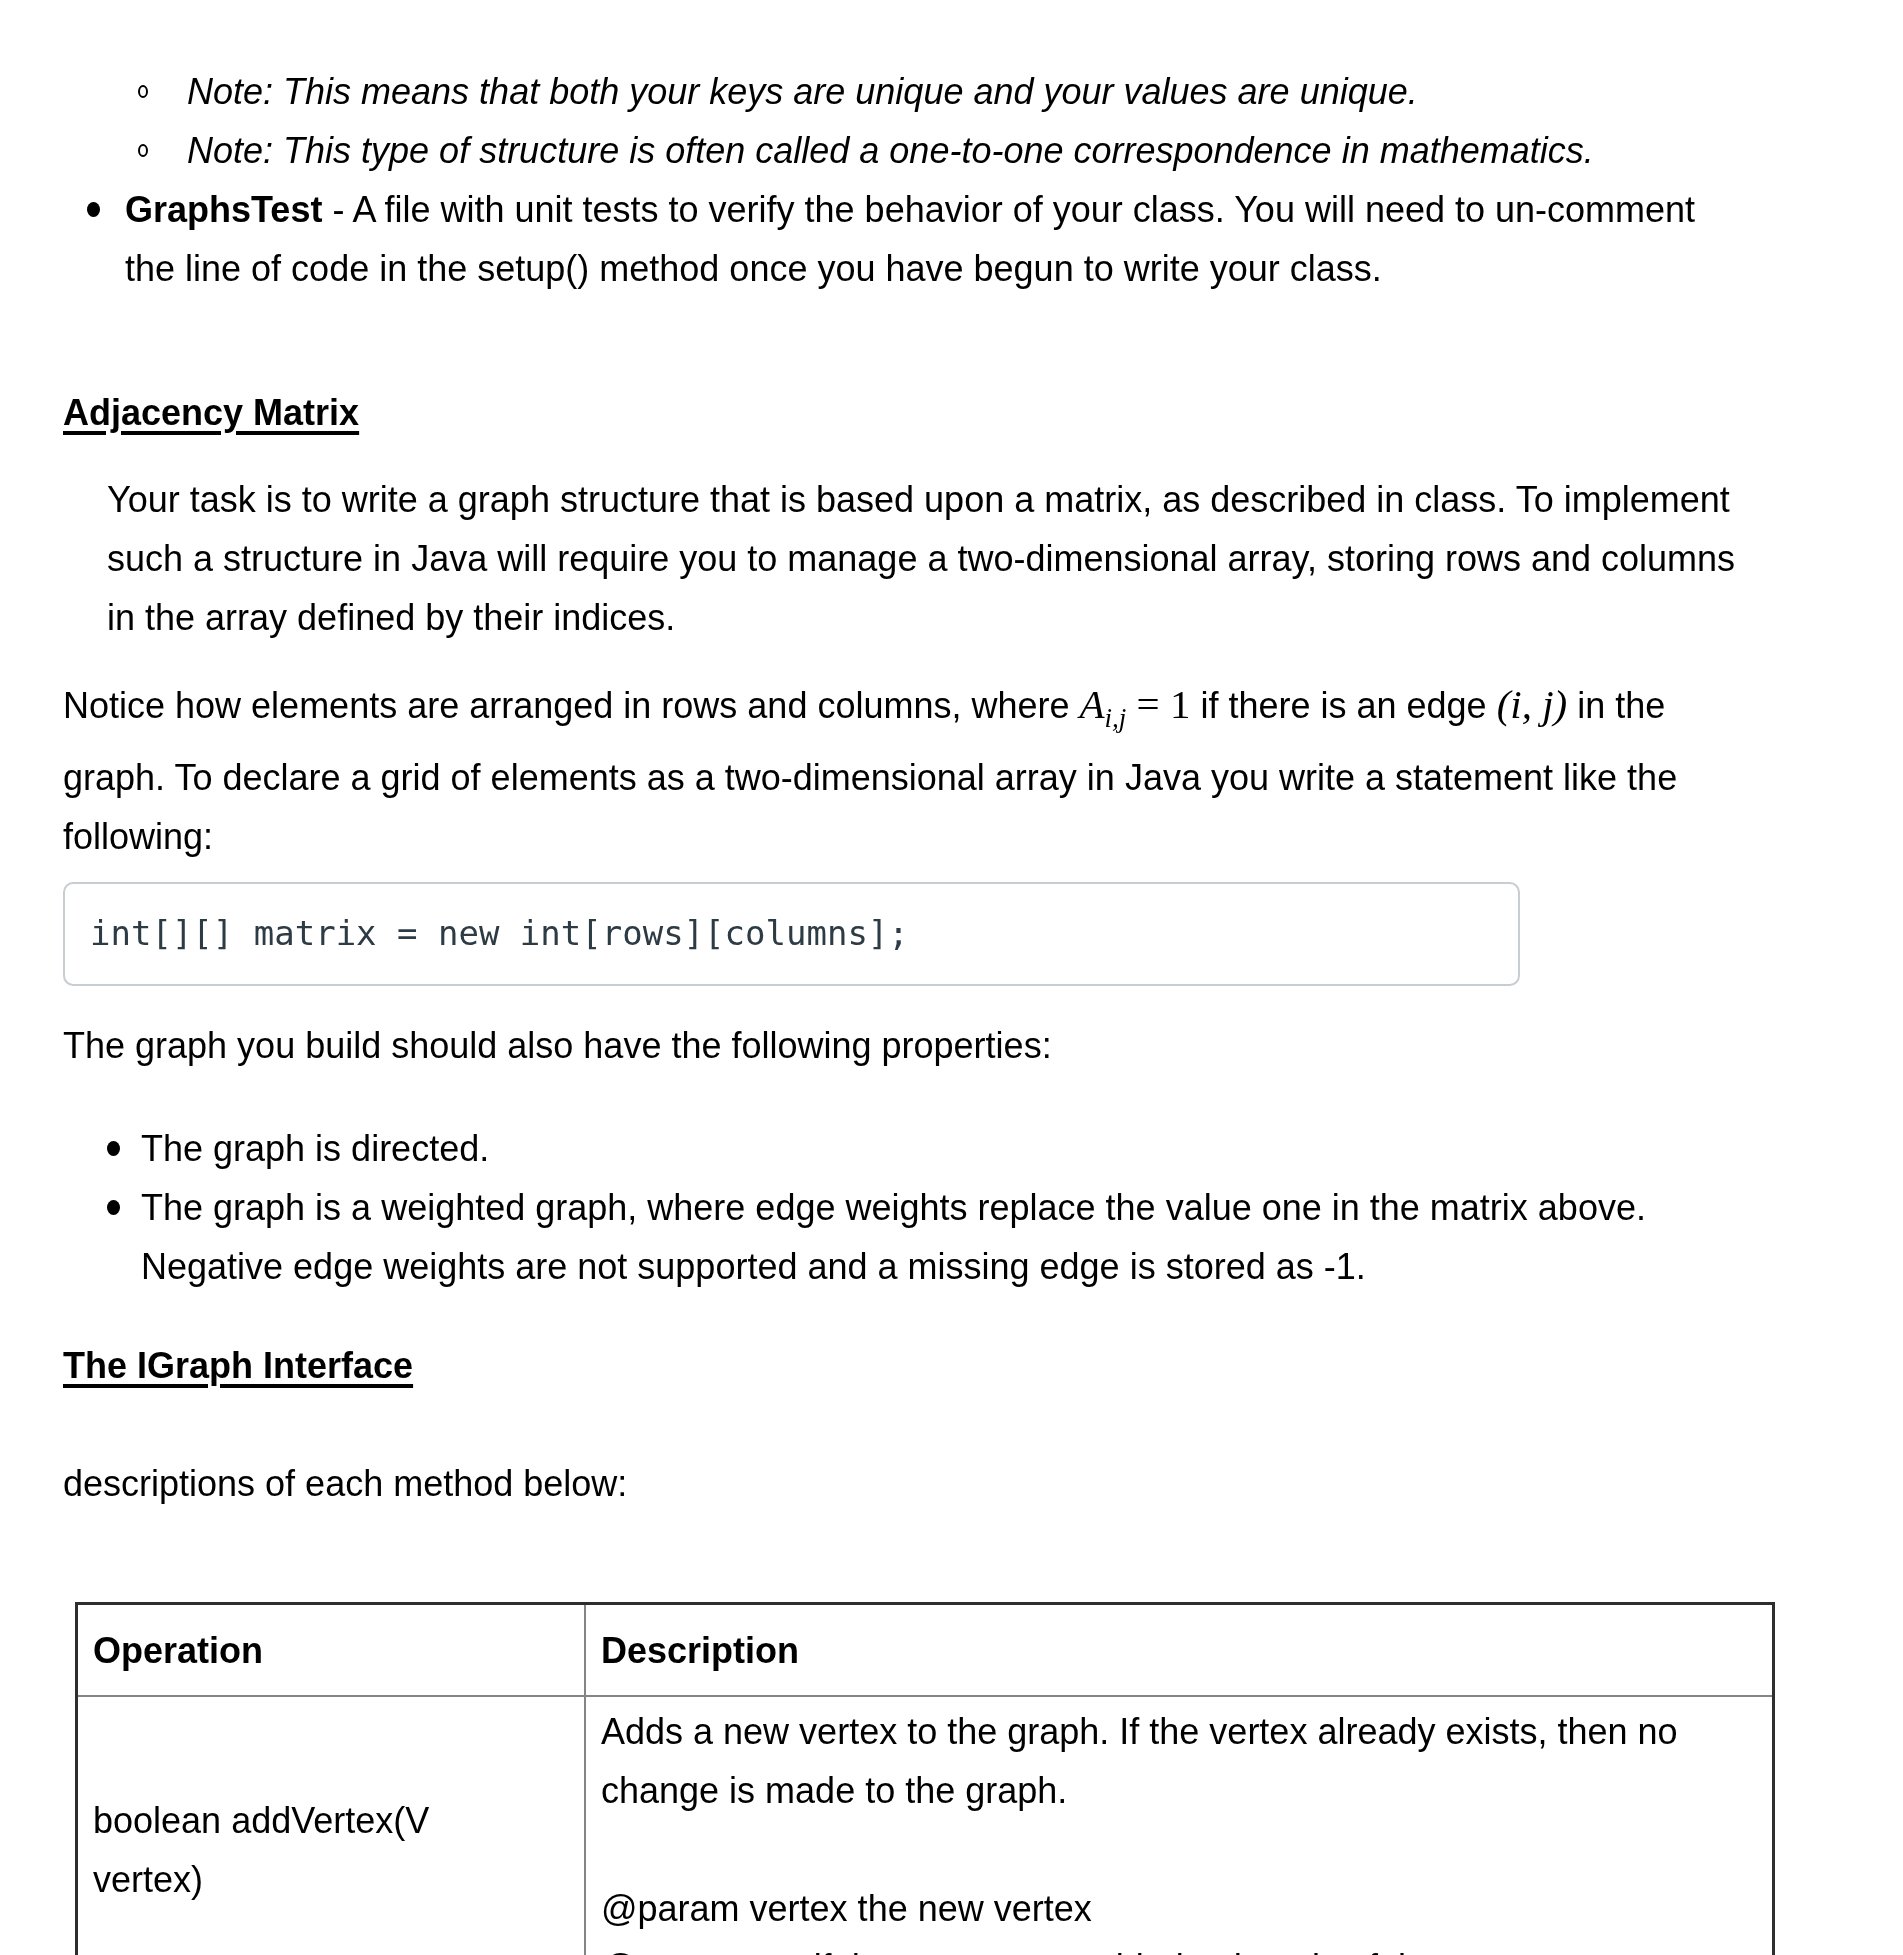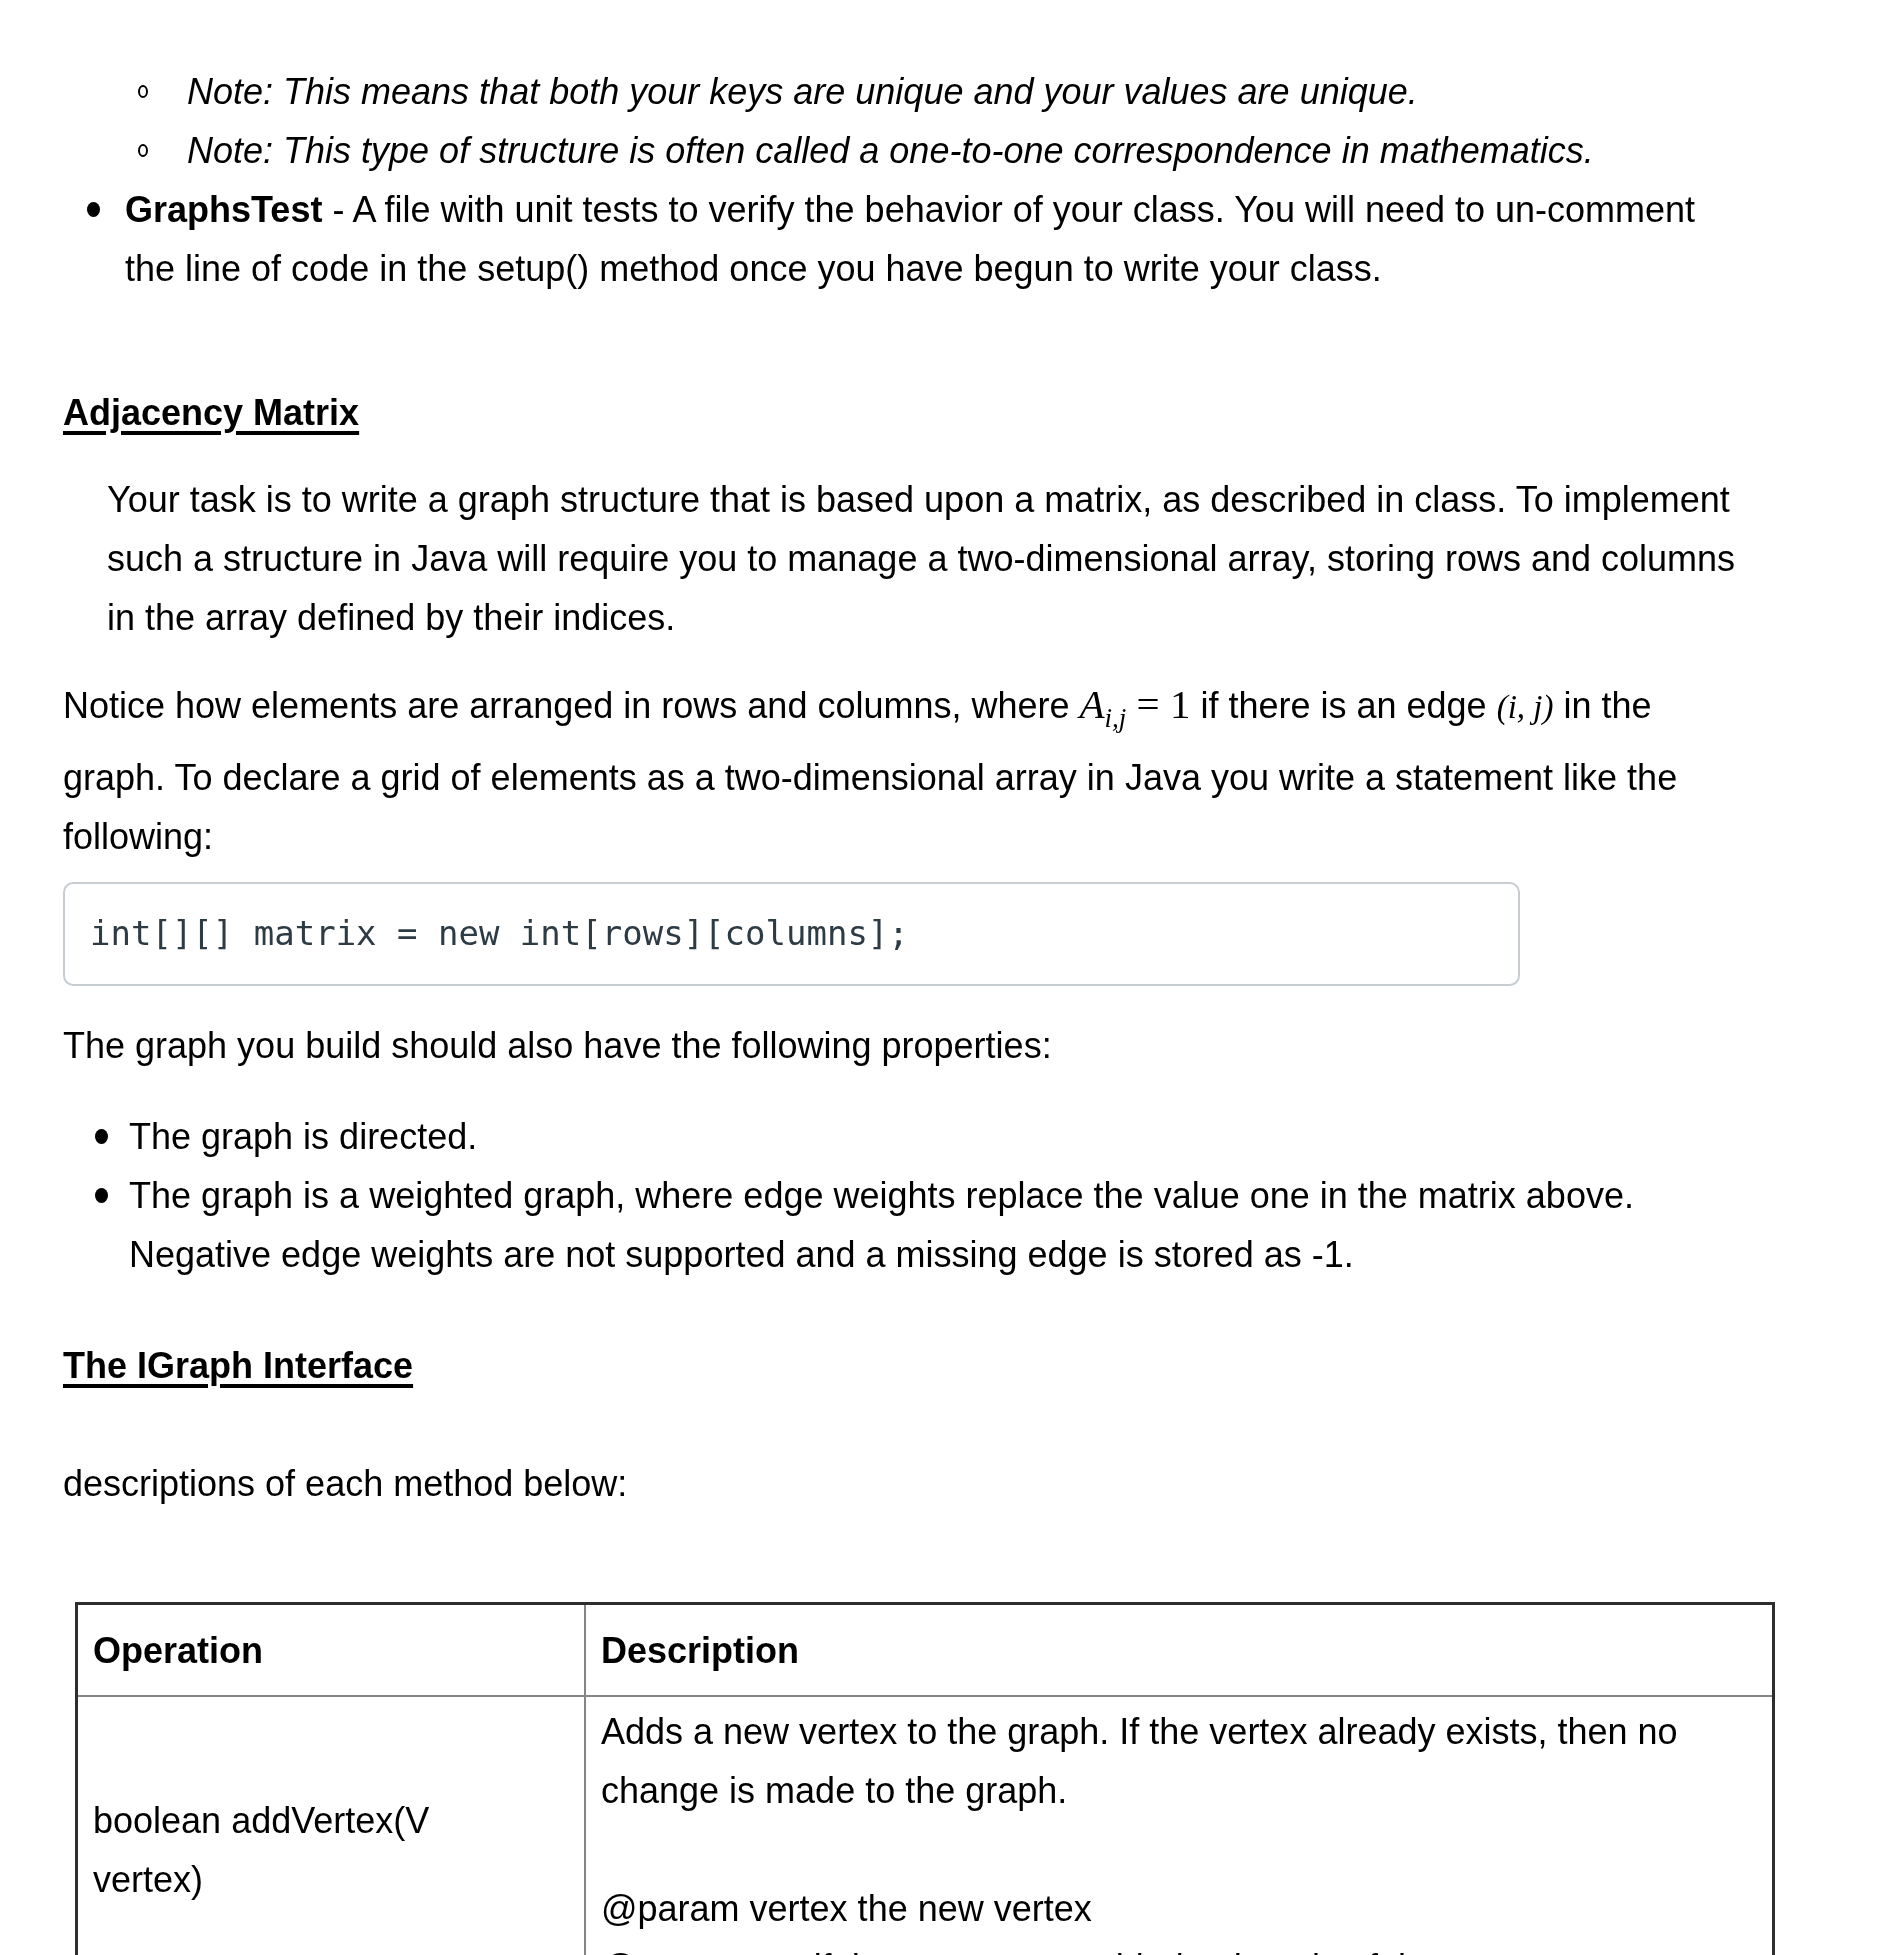--- a/index.html
+++ b/index.html
@@ -10,25 +10,25 @@
   .sub-item .circ { position:absolute; left:138px; top:23px; width:10.2px; height:13.3px; border:2.3px solid #000; border-radius:50%; box-sizing:border-box; }
   .bullet-item { position:relative; padding-left:125px; }
   .bullet-item .dot { position:absolute; left:87px; top:21.5px; width:13.3px; height:15.6px; border-radius:50%; background:#000; }
   .bold { font-weight:bold; }
   .heading { position:absolute; left:63px; font-weight:bold; text-decoration:underline; text-decoration-thickness:3.9px; text-underline-offset:5.5px; white-space:nowrap; }
   .para { position:absolute; left:63px; width:1783px; }
   .para .line { display:block; white-space:nowrap; }
   .math-A { font-family:"Liberation Serif", serif; font-style:italic; font-size:41px; }
   .math-sub { font-family:"Liberation Serif", serif; font-style:italic; font-size:27px; vertical-align:-8.6px; }
   .math { font-family:"Liberation Serif", serif; font-size:41px; }
-  .math-i { font-family:"Liberation Serif", serif; font-style:italic; font-size:33px; }
+  .math-i { font-family:"Liberation Serif", serif; font-style:italic; font-size:41px; }
   .code-block { position:absolute; left:63px; top:882px; width:1457px; height:104px; box-sizing:border-box;
                 border:2.7px solid #c7cdd1; border-radius:10.2px; background:#fff; }
   .code-text { position:absolute; left:25px; top:19.6px; font-family:"DejaVu Sans Mono", monospace; font-size:34px; line-height:59px; color:#2d3b45; white-space:pre; }
-  .prop-list { position:absolute; left:0; top:1103px; margin:4px; padding:0; list-style:none; width:1838px; }
+  .prop-list { position:absolute; left:0; top:1103px; margin:16px; padding:0; list-style:none; width:1838px; }
   .prop-list .bullet-item { padding-left:125px; }
   .prop-list .bullet-item .dot { left:91px; }
   .tbl { position:absolute; left:75px; top:1602px; width:1700px; border-collapse:collapse; }
   .tbl-wrap { position:absolute; left:0; top:0; width:1903px; height:2443px; overflow:hidden; }
   .tbl th, .tbl td { border:2.7px solid #858585; padding:15.6px 15px; vertical-align:middle; text-align:left; font-size:36px; line-height:59px; }
   .tbl { border:3.1px solid #2e2e2e; }
   .tbl th { font-weight:bold; height:58px; }
   .col-op { width:476px; }
   .desc-line { display:block; }
   .desc-gap { display:block; height:59px; }

